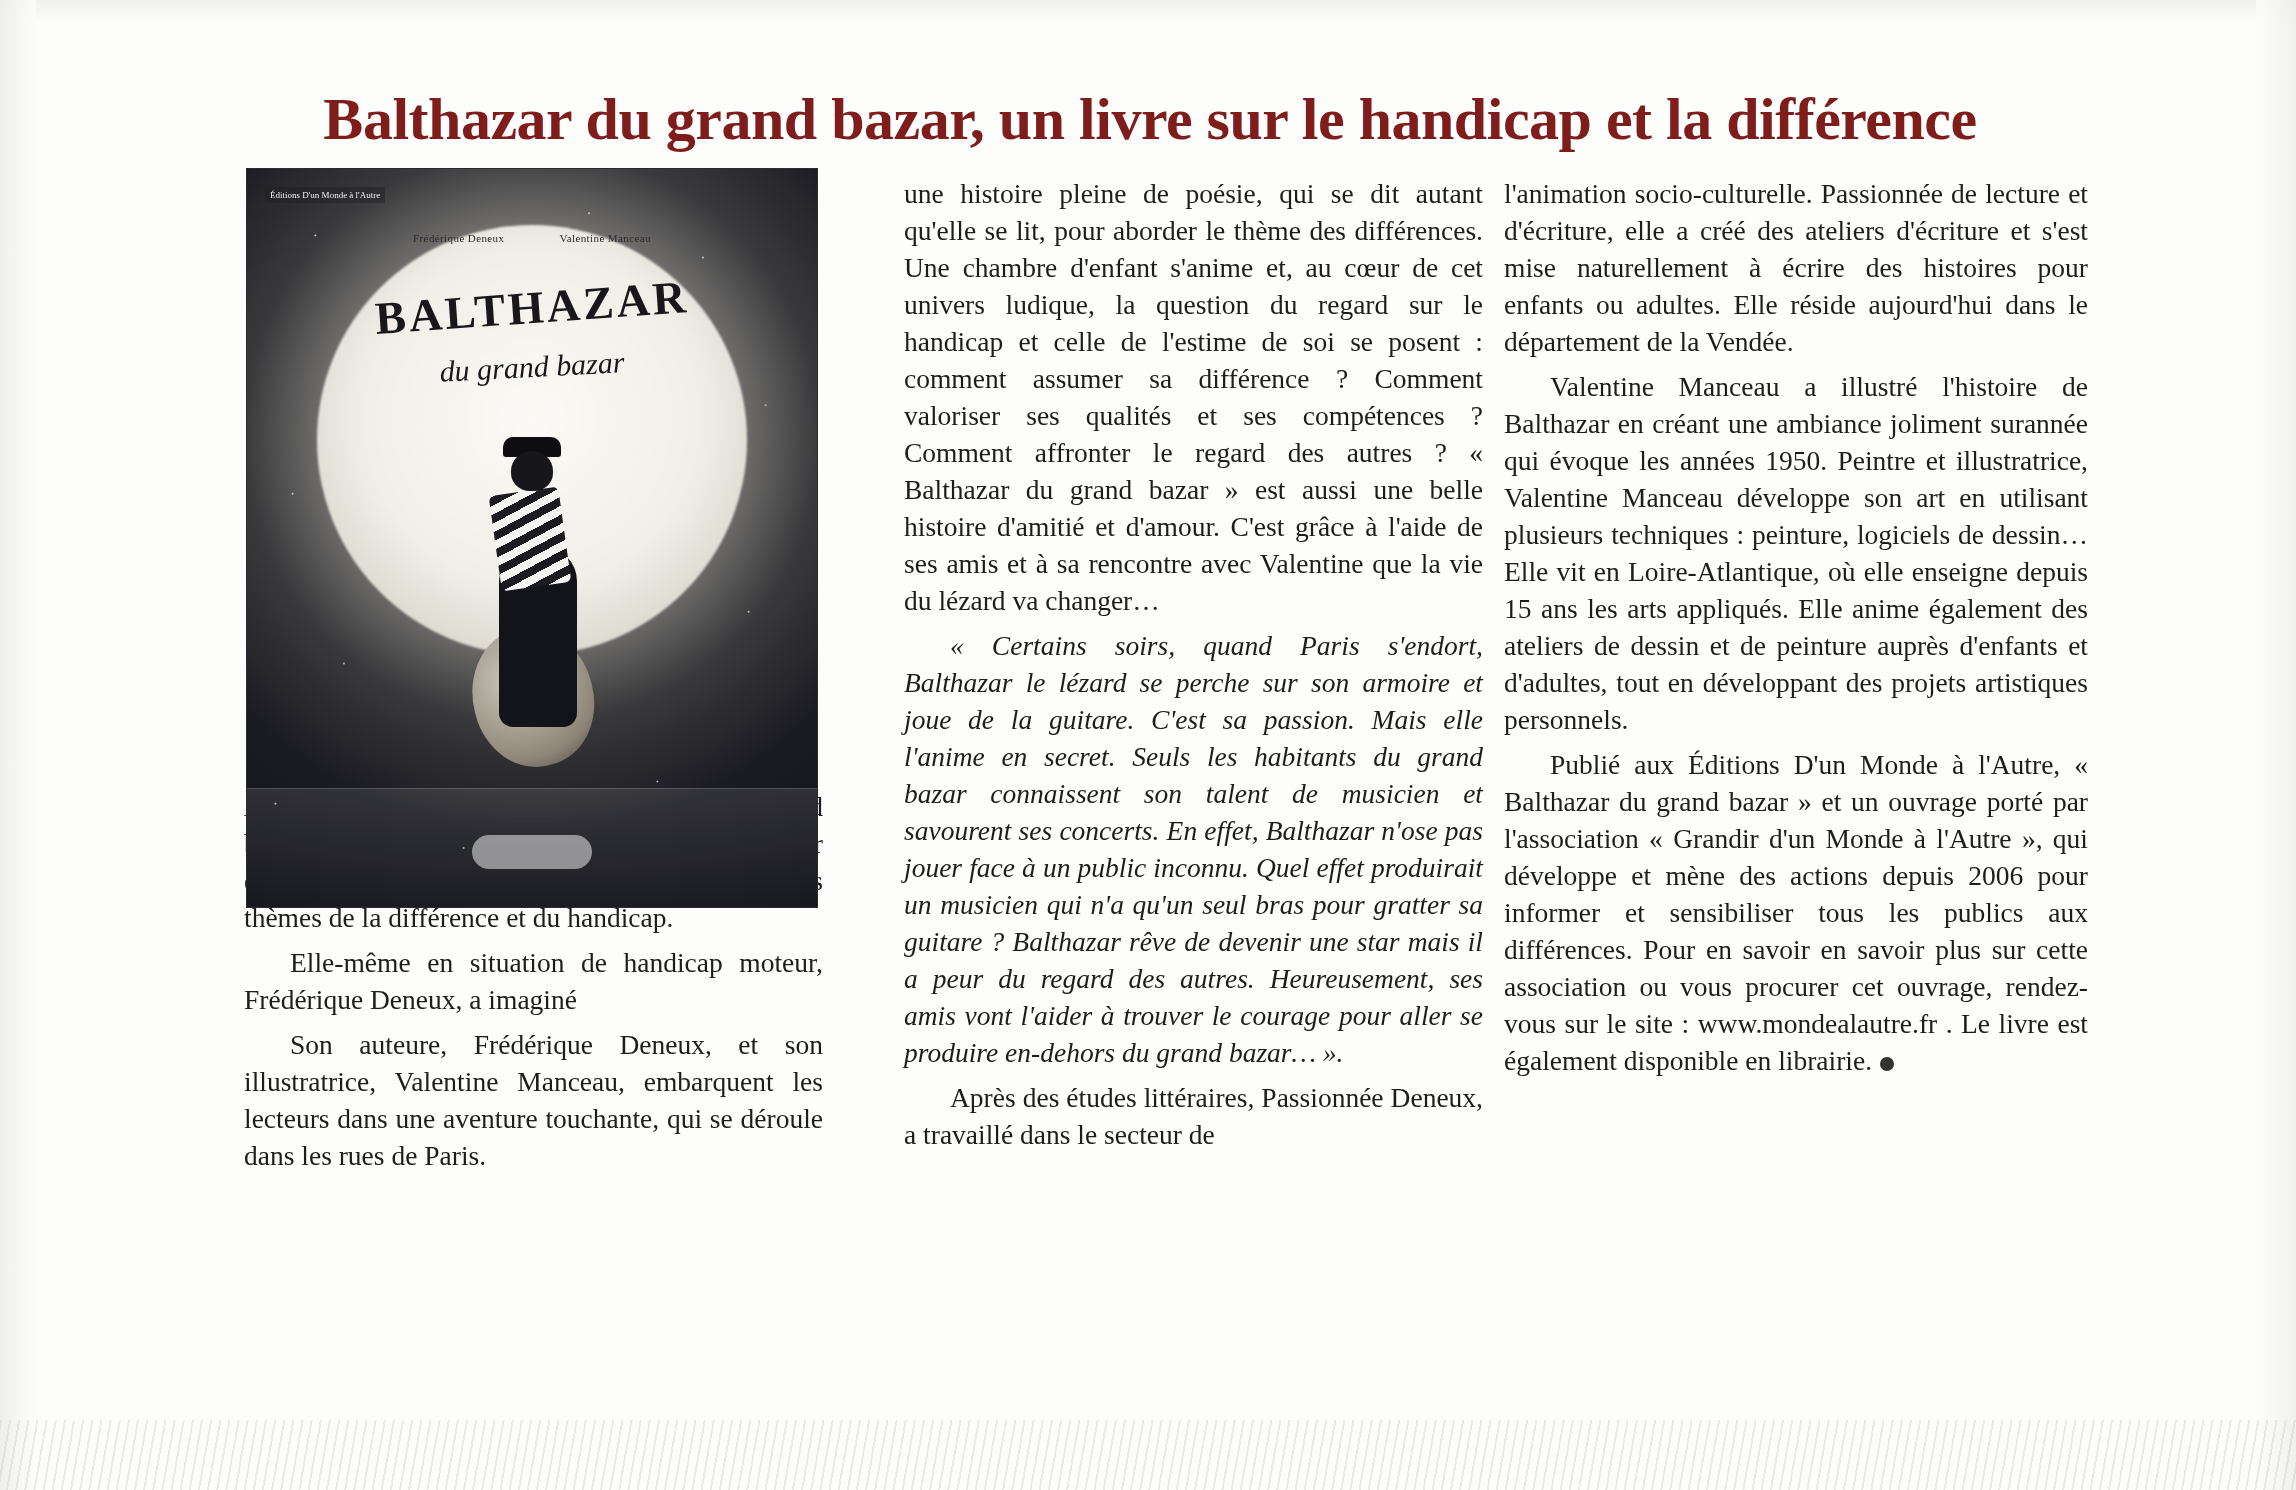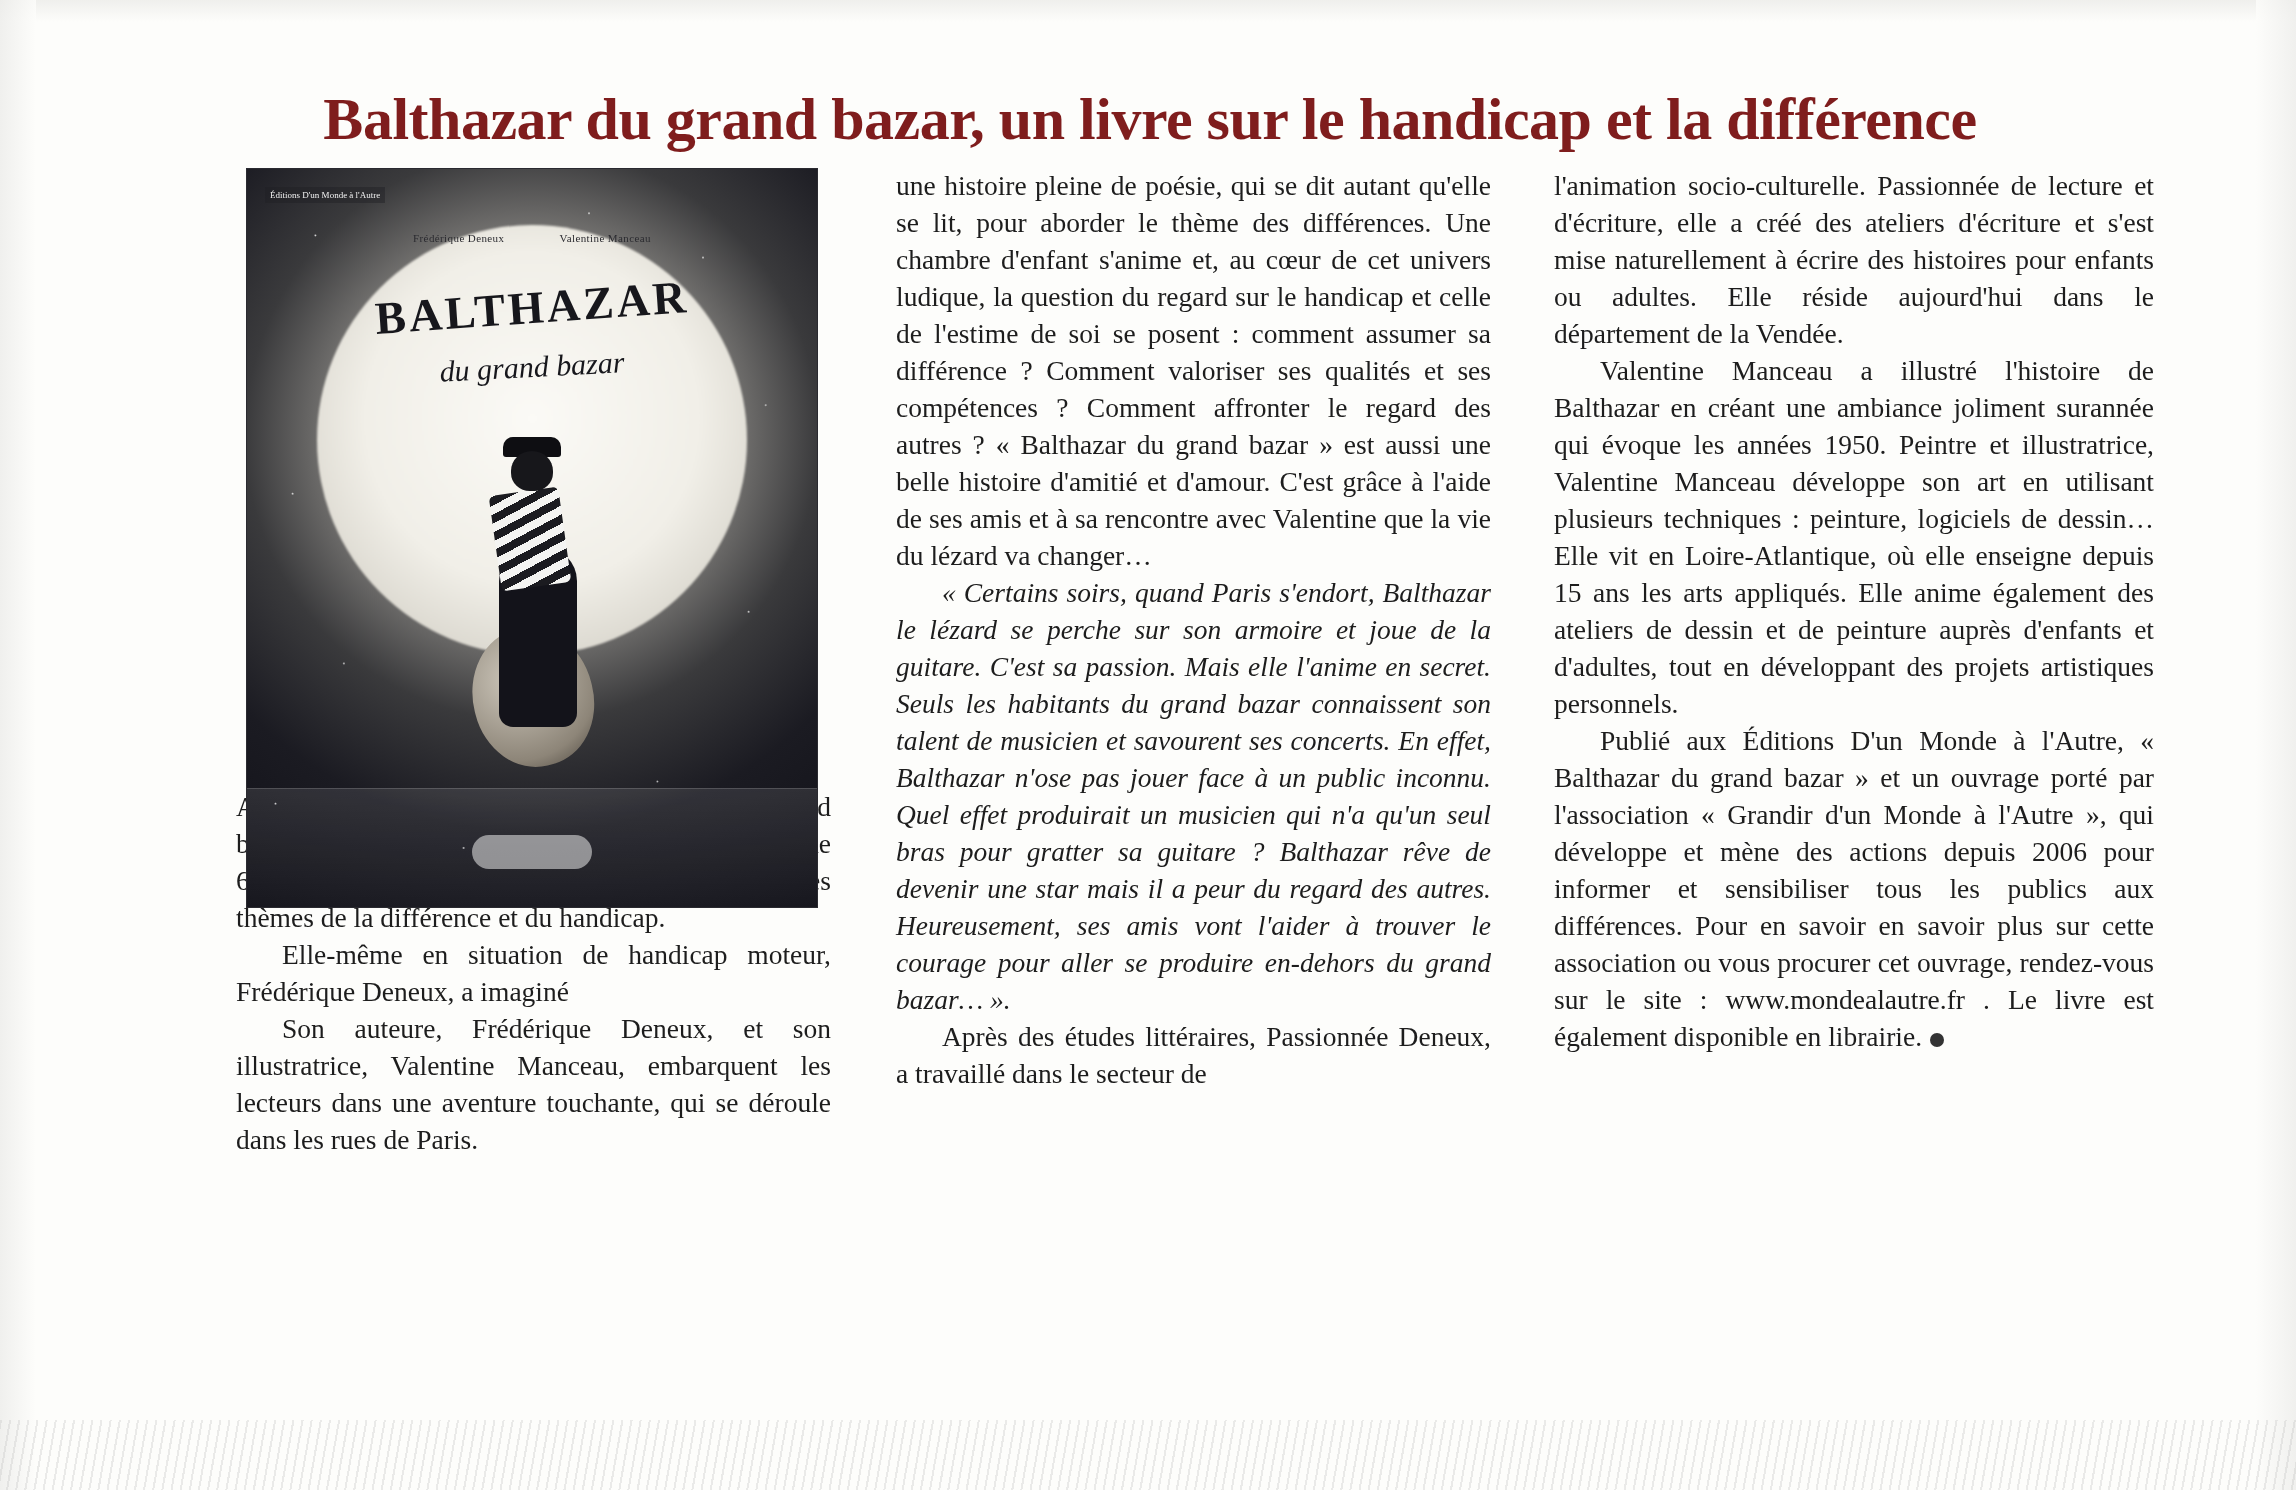--- a/index.html
+++ b/index.html
@@ -81,21 +81,21 @@
   .col {
     position: absolute;
     top: 0;
     font-size: 27.5px;
     line-height: 1.345;
     text-align: justify;
     color: #1d1d1d;
   }
   .col-1 { left: 0px;    width: 595px; }
   .col-2 { left: 660px;  width: 595px; }
-  .col-3 { left: 1318px; width: 600px; }
+  .col-3 { left: 1260px; width: 600px; }
 
   .cover-figure {
     width: 595px;
     height: 603px;
     margin: 0 0 18px 0;
     position: relative;
   }
   .cover-img {
     position: absolute;
     left: 10px;
@@ -231,21 +231,21 @@
     left: 50%;
     bottom: 38px;
     transform: translateX(-50%);
     width: 120px;
     height: 34px;
     border-radius: 18px;
     background: rgba(235,235,235,.55);
   }
 
   p {
-    margin: 0;
+    margin: 8px;
     text-indent: 46px;
   }
   p.noindent { text-indent: 0; }
   p.italic { font-style: italic; }
   .bullet {
     display: inline-block;
     width: 14px;
     height: 14px;
     border-radius: 50%;
     background: #333;

